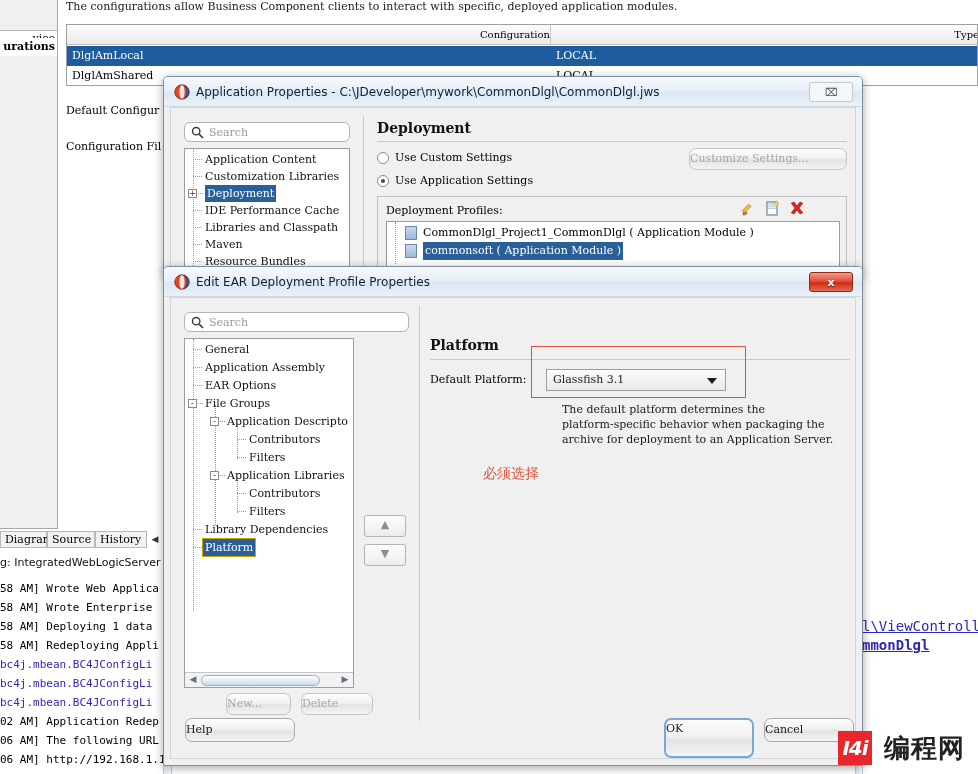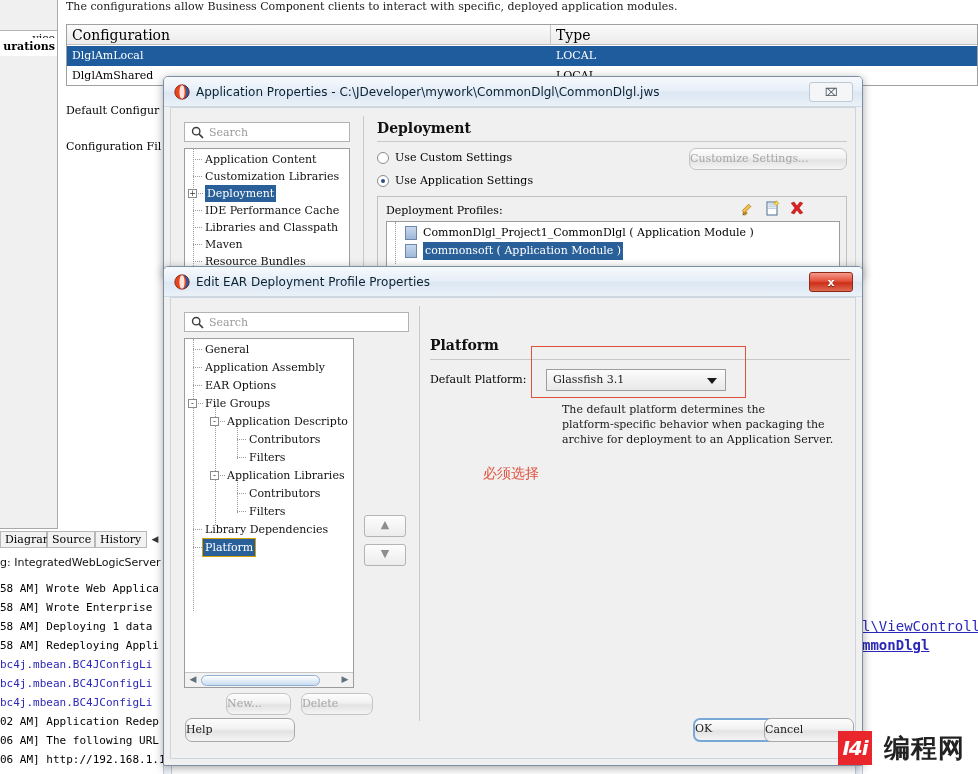--- a/index.html
+++ b/index.html
@@ -83,24 +83,25 @@
     position: absolute;
     left: 0; top: 0; width: 100%; height: 20px;
     background: linear-gradient(to bottom, #fbfbfb 0%, #ebebeb 100%);
     border-bottom: 1px solid #c0c0c0;
     box-sizing: border-box;
   }
   .bg-th {
     position: absolute;
     top: 0; height: 20px; line-height: 20px;
     font-family: "DejaVu Serif", serif;
-    font-size: 14px;
+    font-size: 10px;
     padding-left: 5px;
     box-sizing: border-box;
     white-space: nowrap;
+    text-align: right;
   }
   #bg-th-config { left: 0; width: 484px; border-right: 1px solid #c8c8c8; }
   #bg-th-type   { left: 484px; width: 428px; }
 
   .bg-tr {
     position: absolute;
     left: 0; width: 100%; height: 20px;
   }
   .bg-tr.selected { background: #1f5c9e; color: #fff; }
   .bg-td {
@@ -276,21 +277,21 @@
     border: 1px solid #cfd5dc;
     box-sizing: border-box;
   }
 
   
   .searchbox {
     position: absolute;
     height: 20px;
     background: #fff;
     border: 1px solid #b3b3b3;
-    border-radius: 0;
+    border-radius: 6px;
     box-sizing: border-box;
   }
   .search-icon {
     position: absolute;
     left: 6px; top: 3px; width: 13px; height: 13px;
   }
   .search-ph {
     position: absolute;
     left: 24px; top: 0; height: 20px; line-height: 20px;
     font-family: "DejaVu Serif", serif;
@@ -877,21 +878,21 @@
 
     <div class="red-box" style="left:360px; top:48px; width:215px; height:52px;"></div>
 
     <div class="help-text" style="left:375px; top:104px;">The default platform determines the</div>
     <div class="help-text" style="left:375px; top:119px;">platform-specific behavior when packaging the</div>
     <div class="help-text" style="left:375px; top:134px;">archive for deployment to an Application Server.</div>
 
     <div class="red-note" style="left:312px; top:167px;">必须选择</div>
 
     <div class="btn" style="left:14px; top:420px; width:110px; height:24px; line-height:22px;">Help</div>
-    <div class="btn default" style="left:493px; top:420px; width:90px; height:24px;margin-left:29px;">OK</div>
+    <div class="btn default" style="left:493px; top:420px; width:90px; height:40px;">OK</div>
     <div class="btn" style="left:593px; top:420px; width:90px; height:24px; line-height:22px;">Cancel</div>
 
   </div>
 </div>
 
 <div id="watermark">
   <div id="wm-badge">I4i</div>
   <div id="wm-text">编程网</div>
 </div>
 

